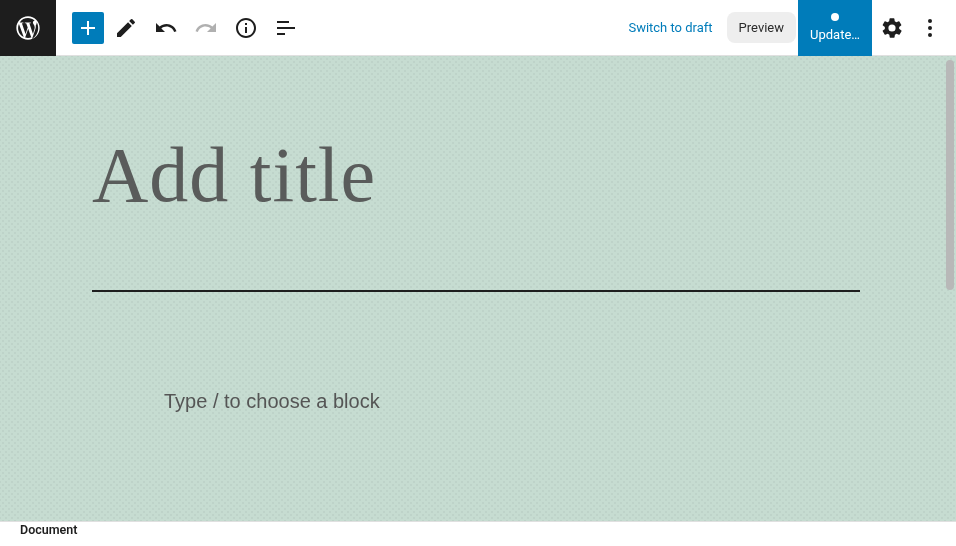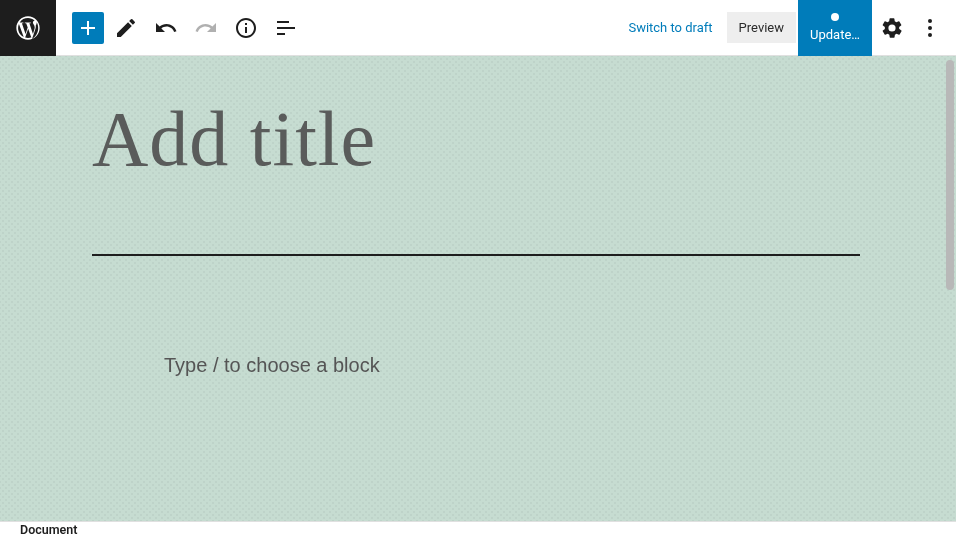--- a/index.html
+++ b/index.html
@@ -36,21 +36,21 @@
   }
   .icon-btn svg { width: 24px; height: 24px; fill: #1e1e1e; }
   .icon-btn.disabled svg { fill: #b0b0b0; }
   .tb-right { margin-left: auto; display: flex; align-items: center; gap: 2px; }
   .link-btn {
     color: #007cba; font-size: 13px; font-weight: 400;
     padding: 8px 12px; cursor: pointer;
   }
   .preview-btn {
     background: #eeeeee; color: #2b2b2b;
-    font-size: 13px; padding: 8px 12px; border-radius: 0; cursor: pointer;
+    font-size: 13px; padding: 8px 12px; border-radius: 8px; cursor: pointer;
   }
   .update-btn {
     background: #007cba; color: #fff;
     font-size: 13px; padding: 20px 12px; border-radius: 4px; cursor: pointer;
     display: flex; align-items: center; gap: 6px; flex-direction: column;
   }
   .update-dot {
     width: 8px; height: 8px; border-radius: 50%; background: #fff; display: inline-block;
   }
   .canvas-wrap {
@@ -58,21 +58,21 @@
     height: 465px;
     background: #c6dcd1;
     background-image:
       radial-gradient(rgba(0,0,0,0.04) 1px, transparent 1px),
       radial-gradient(rgba(0,0,0,0.04) 1px, transparent 1px);
     background-size: 6px 6px, 6px 6px;
     background-position: 0 0, 3px 3px;
     overflow-y: auto;
   }
   .canvas-inner {
-    padding: 36px 96px 80px 92px;
+    padding: 72px 96px 80px 92px;
   }
   .title-input {
     font-family: Georgia, 'Times New Roman', serif;
     font-size: 78px;
     font-weight: 400;
     color: #4f4f4f;
     line-height: 1.2;
     outline: none;
     width: 100%;
     background: transparent;

